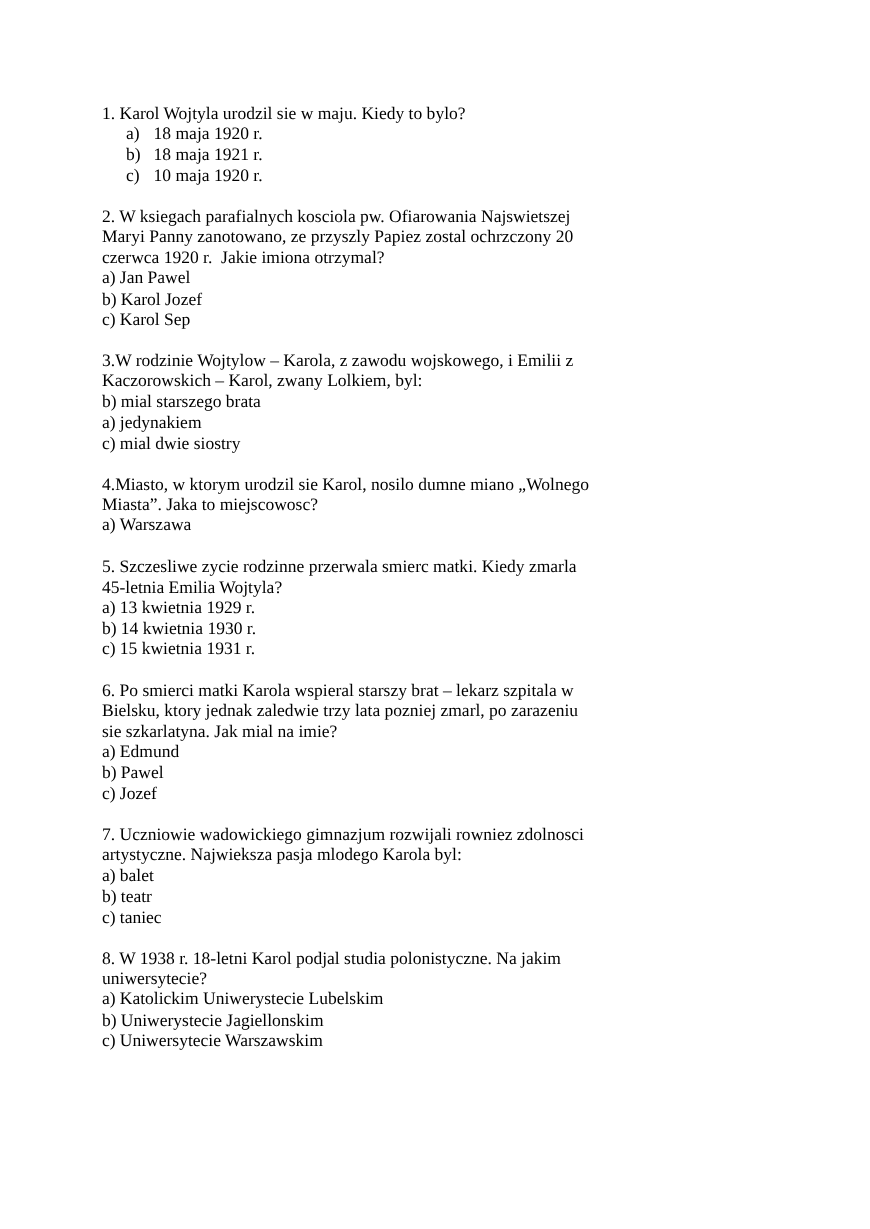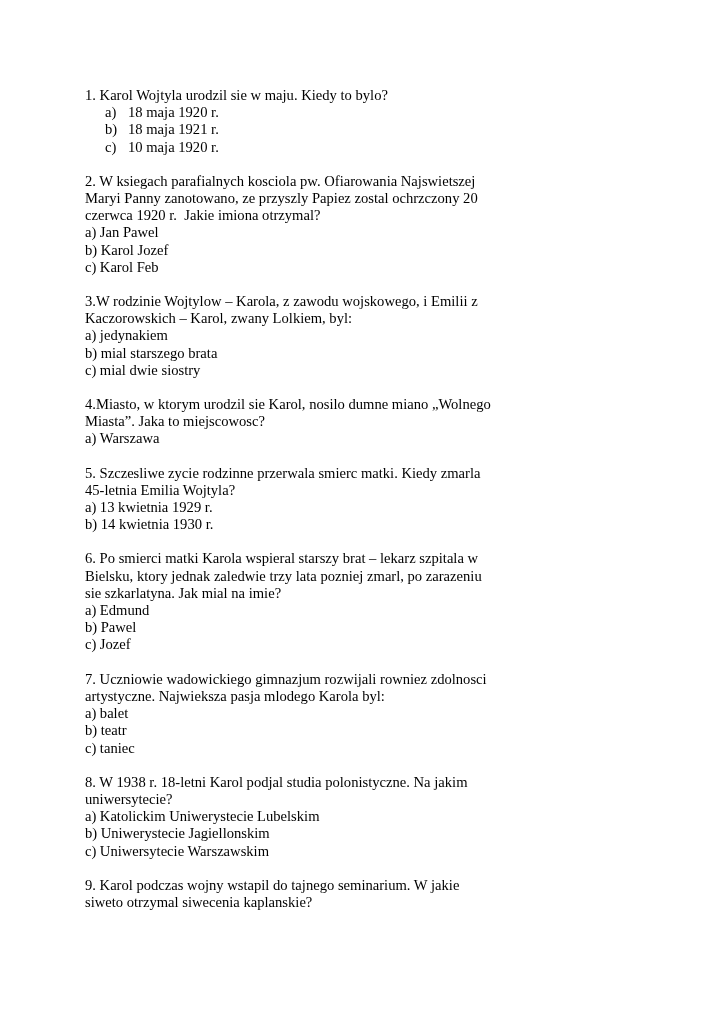--- a/index.html
+++ b/index.html
@@ -63,30 +63,30 @@
 </div>
   </section>
 
   <section class="q" data-layout="inline">
     <p class="q-text">2. W ksiegach parafialnych kosciola pw. Ofiarowania Najswietszej Maryi Panny zanotowano, ze przyszly Papiez zostal ochrzczony 20 czerwca 1920 r.  Jakie imiona otrzymal?</p>
     <div class="opts">
   <div class="opt"><span class="letter">a)</span><span class="opt-text">Jan Pawel</span></div>
 
   <div class="opt"><span class="letter">b)</span><span class="opt-text">Karol Jozef</span></div>
 
-  <div class="opt"><span class="letter">c)</span><span class="opt-text">Karol Feb</span></div>
+  <div class="opt"><span class="letter">c)</span><span class="opt-text">Karol Sep</span></div>
 </div>
   </section>
 
   <section class="q" data-layout="inline">
     <p class="q-text">3.W rodzinie Wojtylow – Karola, z zawodu wojskowego, i Emilii z Kaczorowskich – Karol, zwany Lolkiem, byl:</p>
     <div class="opts">
+  <div class="opt"><span class="letter">b)</span><span class="opt-text">mial starszego brata</span></div>
+
   <div class="opt"><span class="letter">a)</span><span class="opt-text">jedynakiem</span></div>
-
-  <div class="opt"><span class="letter">b)</span><span class="opt-text">mial starszego brata</span></div>
 
   <div class="opt"><span class="letter">c)</span><span class="opt-text">mial dwie siostry</span></div>
 </div>
   </section>
 
   <section class="q" data-layout="inline">
     <p class="q-text">4.Miasto, w ktorym urodzil sie Karol, nosilo dumne miano „Wolnego Miasta”. Jaka to miejscowosc?</p>
     <div class="opts">
   <div class="opt"><span class="letter">a)</span><span class="opt-text">Warszawa</span></div>
 
@@ -94,20 +94,21 @@
 </div>
   </section>
 
   <section class="q" data-layout="inline">
     <p class="q-text">5. Szczesliwe zycie rodzinne przerwala smierc matki. Kiedy zmarla 45-letnia Emilia Wojtyla?</p>
     <div class="opts">
   <div class="opt"><span class="letter">a)</span><span class="opt-text">13 kwietnia 1929 r.</span></div>
 
   <div class="opt"><span class="letter">b)</span><span class="opt-text">14 kwietnia 1930 r.</span></div>
 
+  <div class="opt"><span class="letter">c)</span><span class="opt-text">15 kwietnia 1931 r.</span></div>
 </div>
   </section>
 
   <section class="q" data-layout="inline">
     <p class="q-text">6. Po smierci matki Karola wspieral starszy brat – lekarz szpitala w Bielsku, ktory jednak zaledwie trzy lata pozniej zmarl, po zarazeniu sie szkarlatyna. Jak mial na imie?</p>
     <div class="opts">
   <div class="opt"><span class="letter">a)</span><span class="opt-text">Edmund</span></div>
 
   <div class="opt"><span class="letter">b)</span><span class="opt-text">Pawel</span></div>
 
@@ -131,15 +132,14 @@
     <div class="opts">
   <div class="opt"><span class="letter">a)</span><span class="opt-text">Katolickim Uniwerystecie Lubelskim</span></div>
 
   <div class="opt"><span class="letter">b)</span><span class="opt-text">Uniwerystecie Jagiellonskim</span></div>
 
   <div class="opt"><span class="letter">c)</span><span class="opt-text">Uniwersytecie Warszawskim</span></div>
 </div>
   </section>
 
   <section class="q" data-layout="inline">
-    <p class="q-text">9. Karol podczas wojny wstapil do tajnego seminarium. W jakie siweto otrzymal siwecenia kaplanskie?</p>
   </section>
 </main>
 
 </body></html>

